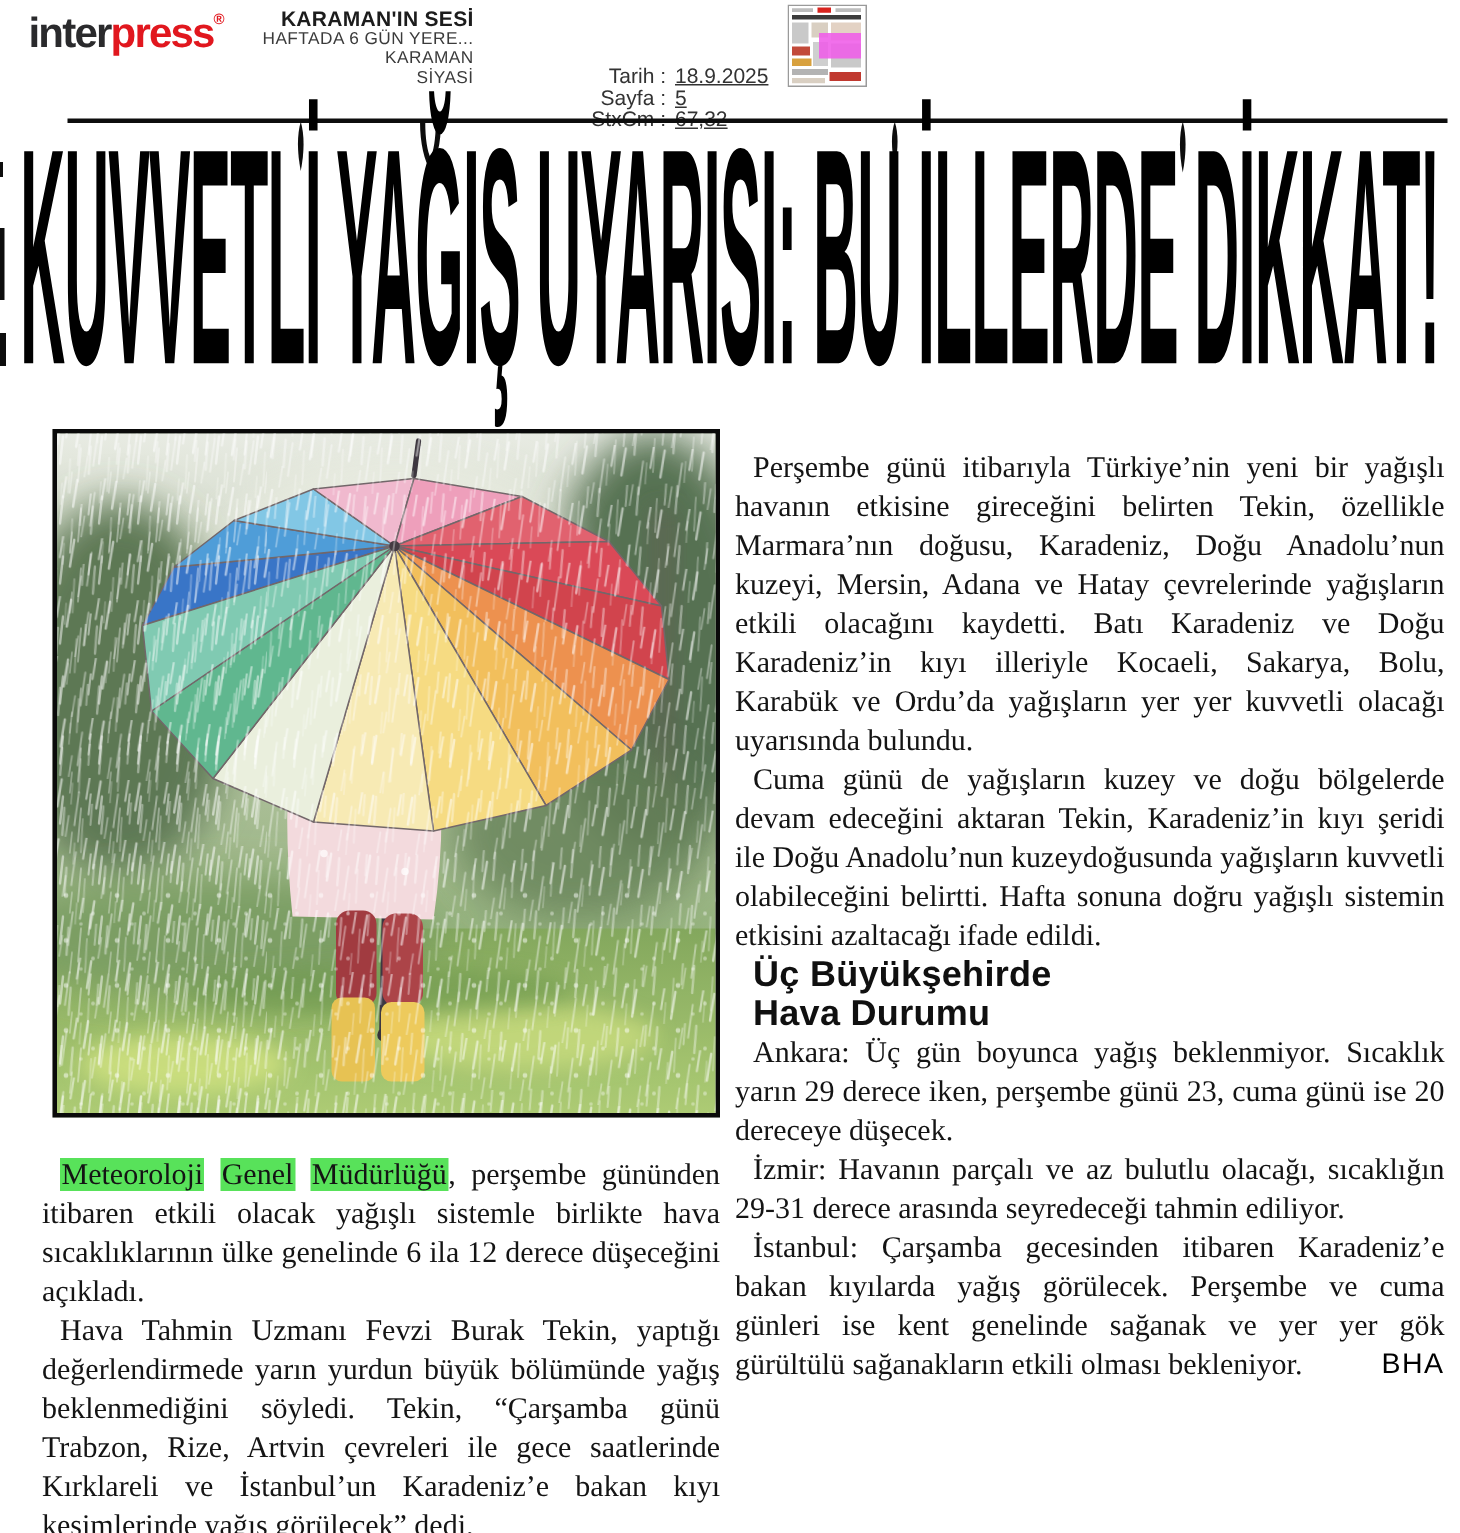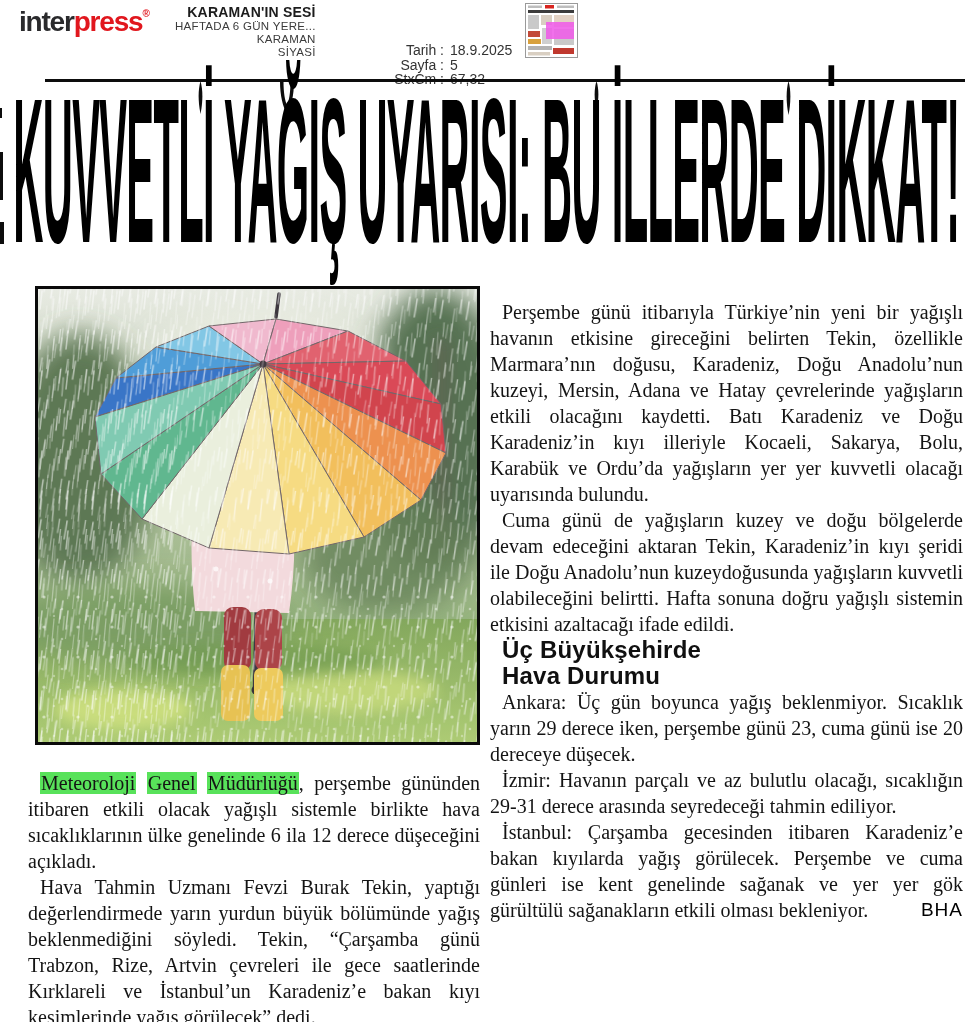--- a/index.html
+++ b/index.html
@@ -12,21 +12,21 @@
   .logo{position:absolute;left:7px;top:6px;font-weight:bold;font-size:28px;letter-spacing:-1.2px;}
   .logo-inter{color:#2a2a2c;}
   .logo-press{color:#e1171e;}
   .logo-reg{color:#e1171e;font-size:10px;vertical-align:top;position:relative;top:2px;font-weight:bold;}
   .pub{position:absolute;left:163px;top:5px;line-height:13px;}
   .pub-name{font-weight:bold;font-size:14px;color:#1c1c1c;letter-spacing:0.2px;line-height:15px;}
   .pub-line{font-size:11.5px;color:#3b3b3b;letter-spacing:0.3px;}
   .meta{position:absolute;left:380px;top:6px;font-size:14px;color:#333;margin-top:37px;}
   .meta-row{display:flex;line-height:14.5px;}
   .meta-label{width:52px;}
-  .meta-value{padding-left:6px;}
+  .meta-value{padding-left:6px;text-decoration:underline;}
   .thumb{position:absolute;left:513px;top:3px;width:53px;height:55px;}
   
   .top-rule{position:absolute;left:45px;top:79px;width:920px;height:3px;background:#0d0d0d;}
   .drip{position:absolute;}
   .edge-mark{position:absolute;background:#0d0d0d;}
   
   .headline-wrap{position:absolute;left:0;top:96px;width:973px;height:182px;
     display:flex;align-items:flex-start;justify-content:center;pointer-events:none;}
   .headline-text{
     font-family:"Liberation Sans",sans-serif;font-weight:bold;font-size:130px;

